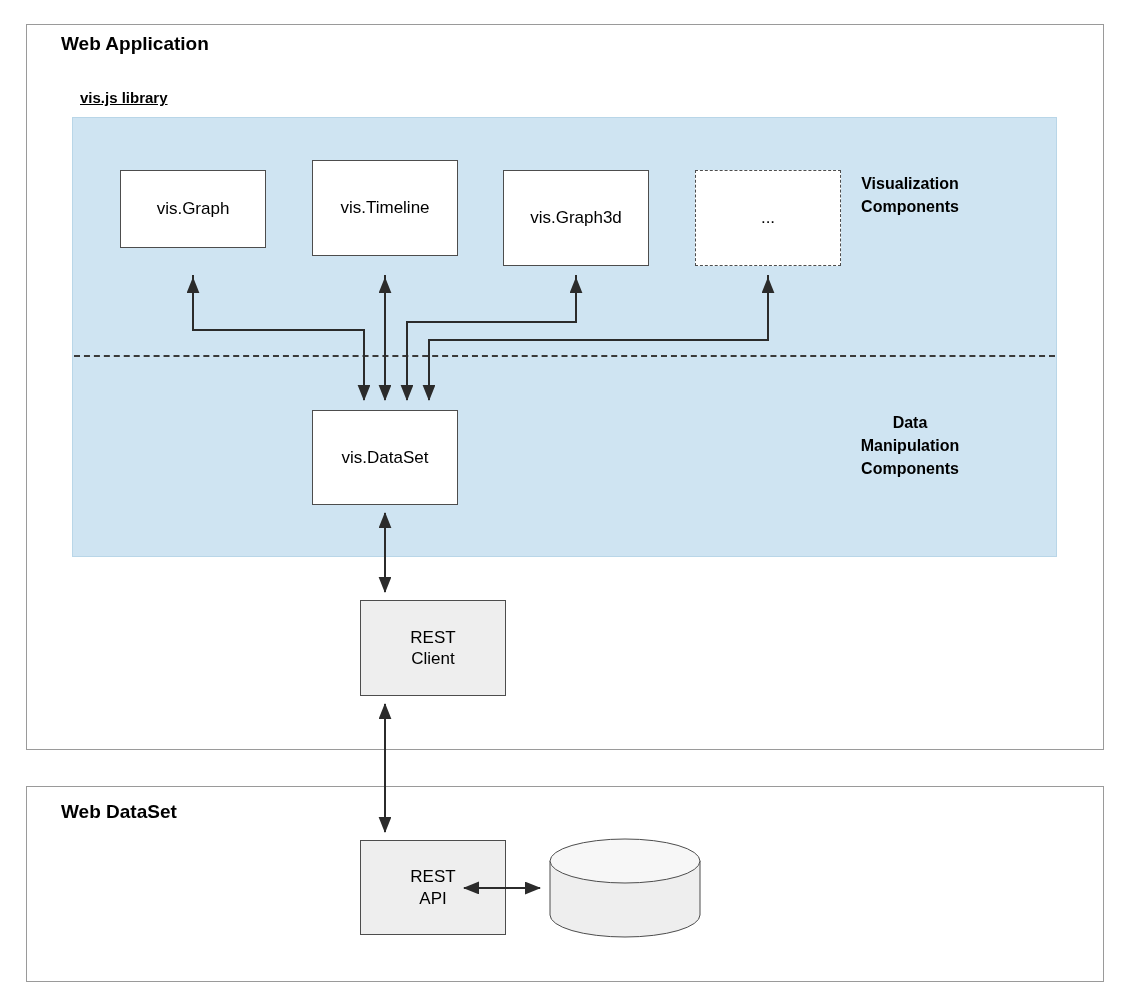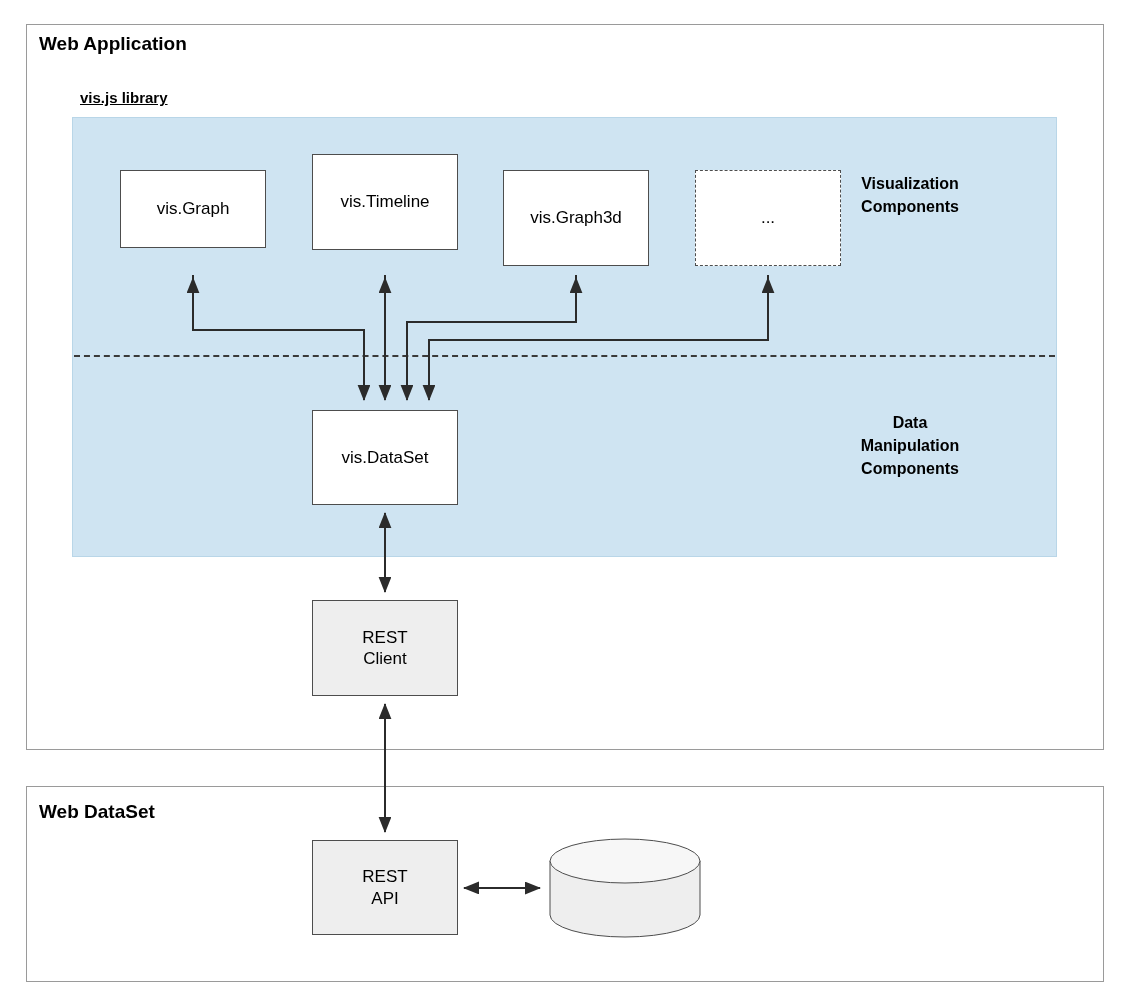--- a/index.html
+++ b/index.html
@@ -23,20 +23,21 @@
     border: 1px solid #9a9a9a;
     background: #ffffff;
     box-sizing: border-box;
   }
   .panel-title {
     position: absolute;
     font-weight: bold;
     font-size: 19px;
     color: #000;
     white-space: nowrap;
+    margin-left: 22px;
   }
   .section-title {
     position: absolute;
     font-weight: bold;
     font-size: 15px;
     color: #000;
     white-space: nowrap;
   }
   .lib-band {
     position: absolute;
@@ -61,20 +62,21 @@
     font-size: 17px;
     line-height: 1.25;
     color: #000;
   }
   .node.dashed {
     border: 1px dashed #4d4d4d;
   }
   .node.grey {
     background: #eeeeee;
     border: 1px solid #4d4d4d;
+    margin-left: 48px;
   }
   .group-label {
     position: absolute;
     font-weight: bold;
     font-size: 16px;
     line-height: 1.45;
     text-align: center;
     color: #000;
     white-space: pre-line;
   }
@@ -110,21 +112,21 @@
   <div class="group-label" style="left:800px; top:172px; width:220px;">Visualization
 Components</div>
   <div class="group-label" style="left:800px; top:411px; width:220px;">Data
 Manipulation
 Components</div>
 
   <div class="node" style="left:120px; top:170px; width:146px; height:78px;">
     <span>vis.Graph</span>
   </div>
 
-  <div class="node" style="left:312px; top:154px; width:146px; height:96px;">
+  <div class="node" style="left:312px; top:160px; width:146px; height:96px;">
     <span>vis.Timeline</span>
   </div>
 
   <div class="node" style="left:503px; top:170px; width:146px; height:96px;justify-content:center;">
     <span>vis.Graph3d</span>
   </div>
 
   <div class="node dashed" style="left:695px; top:170px; width:146px; height:96px;">
     <span>...</span>
   </div>

